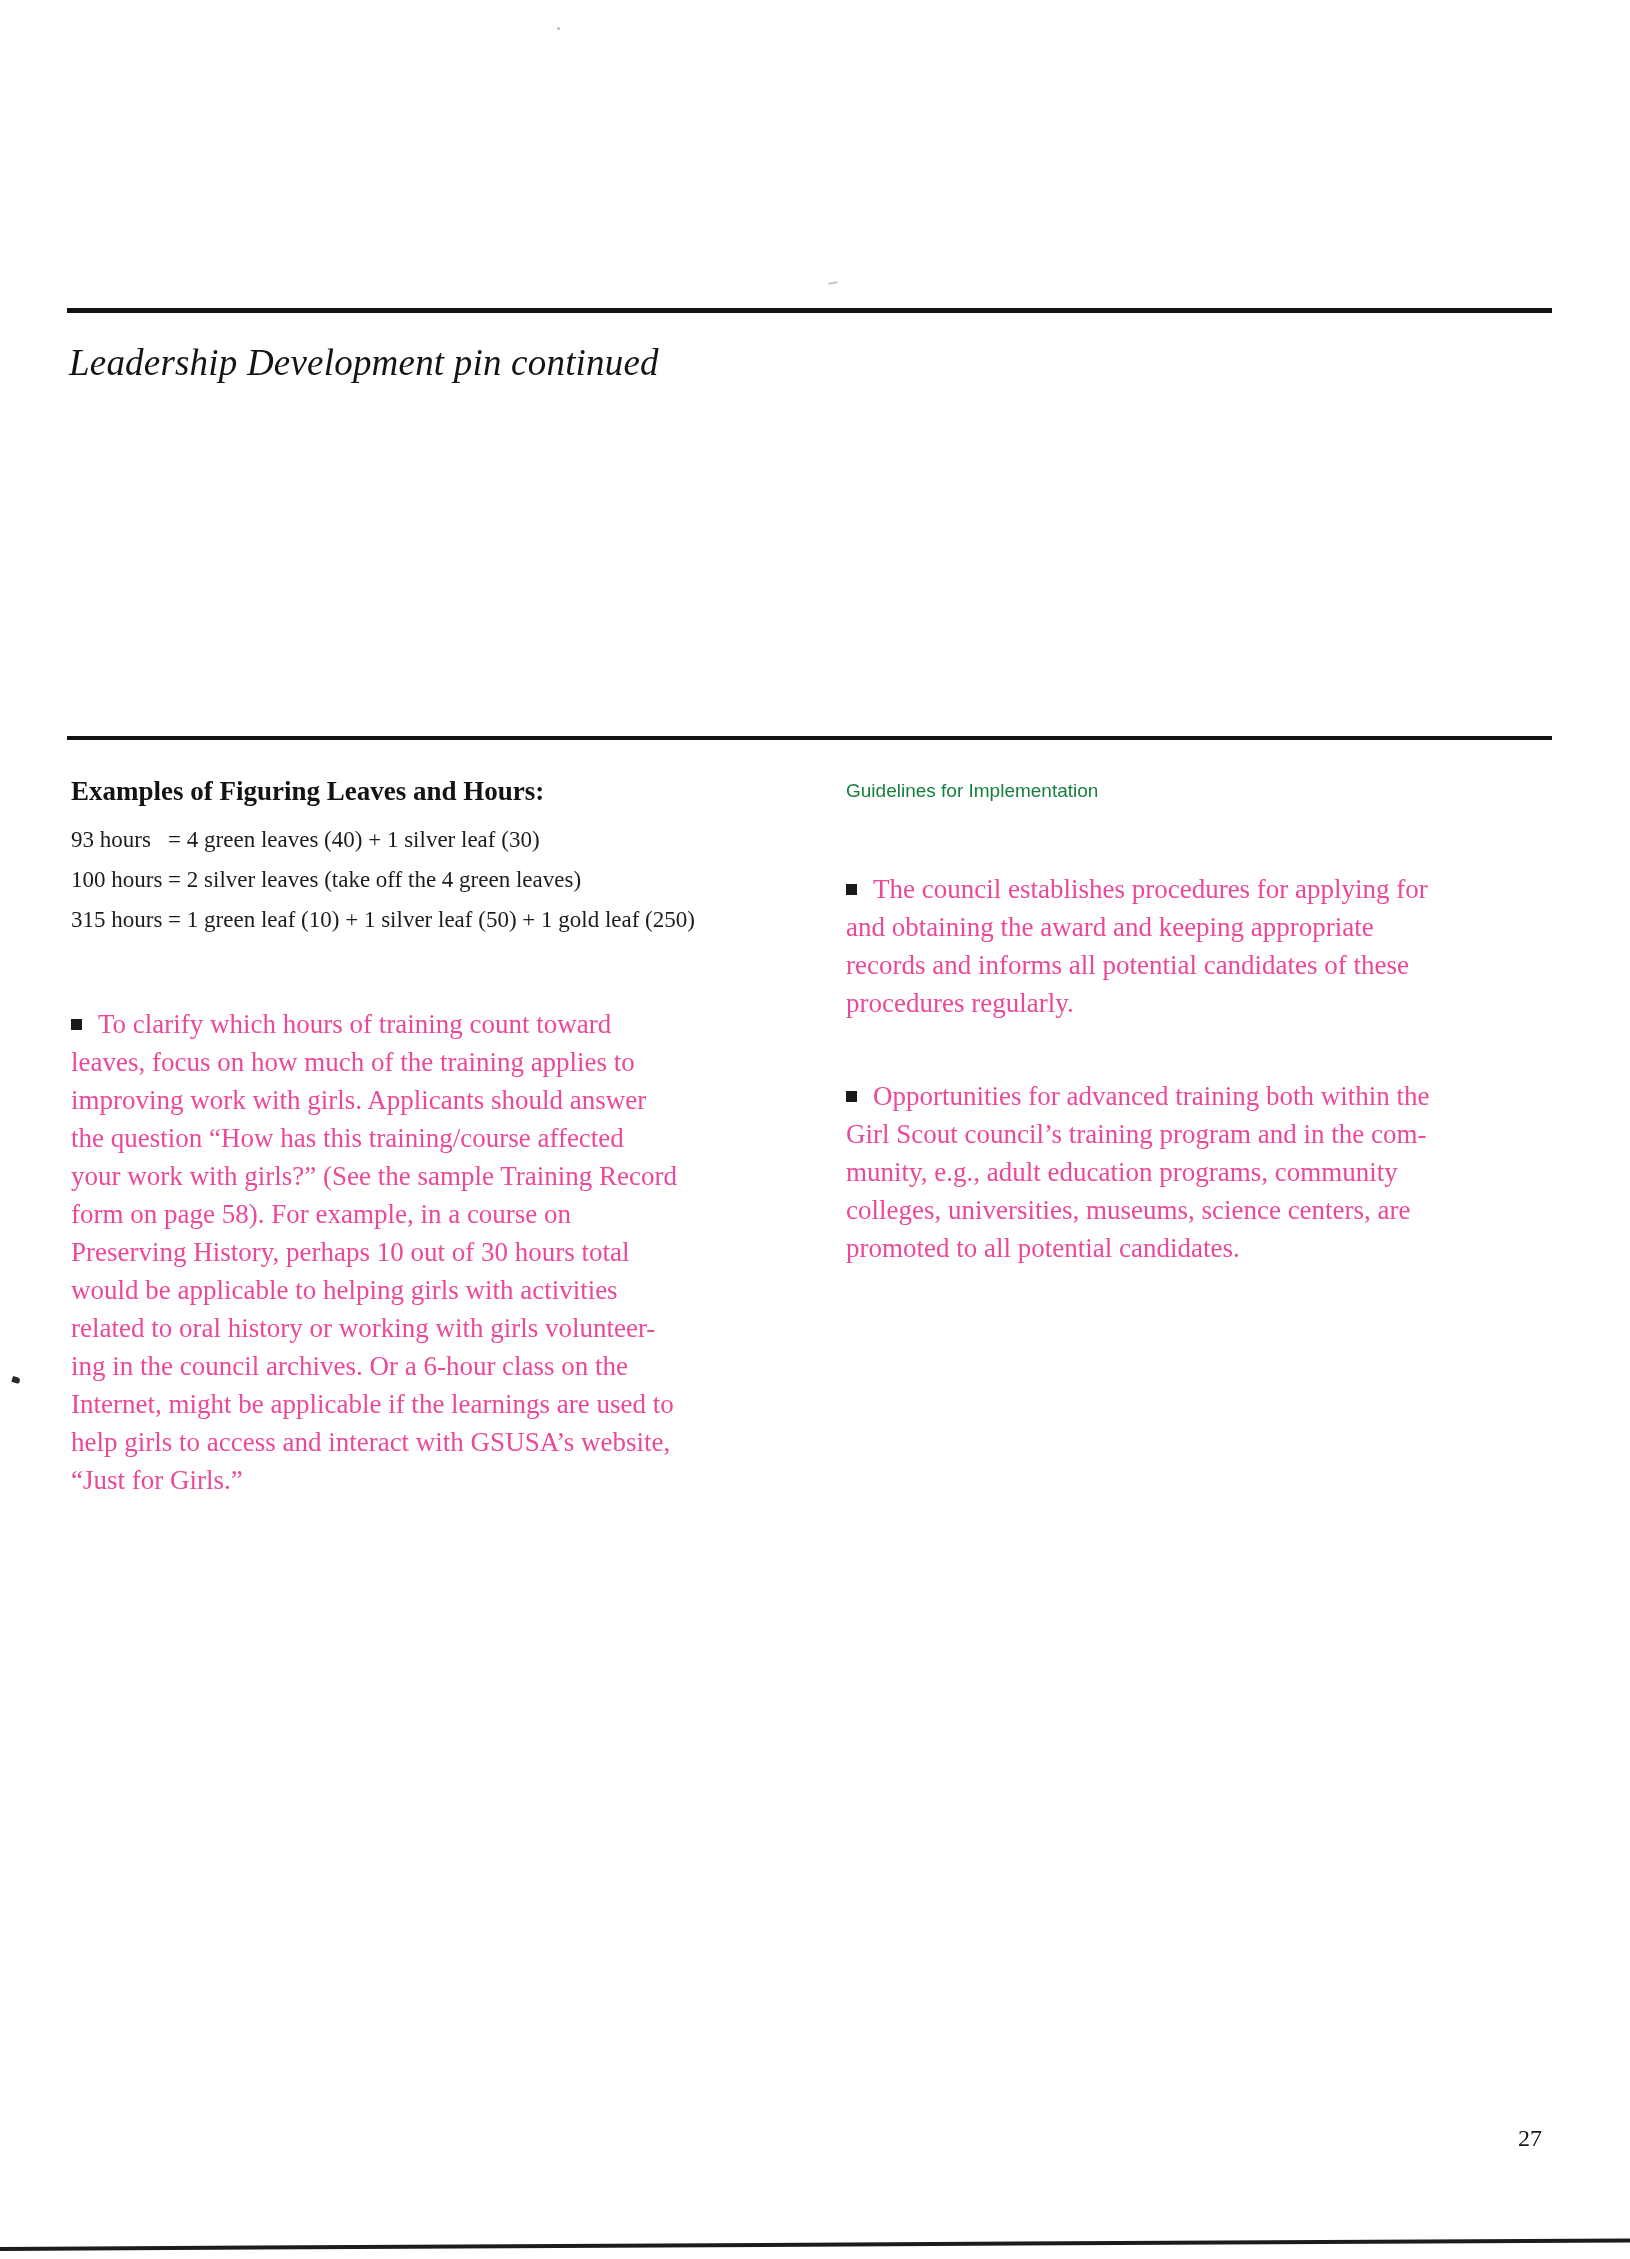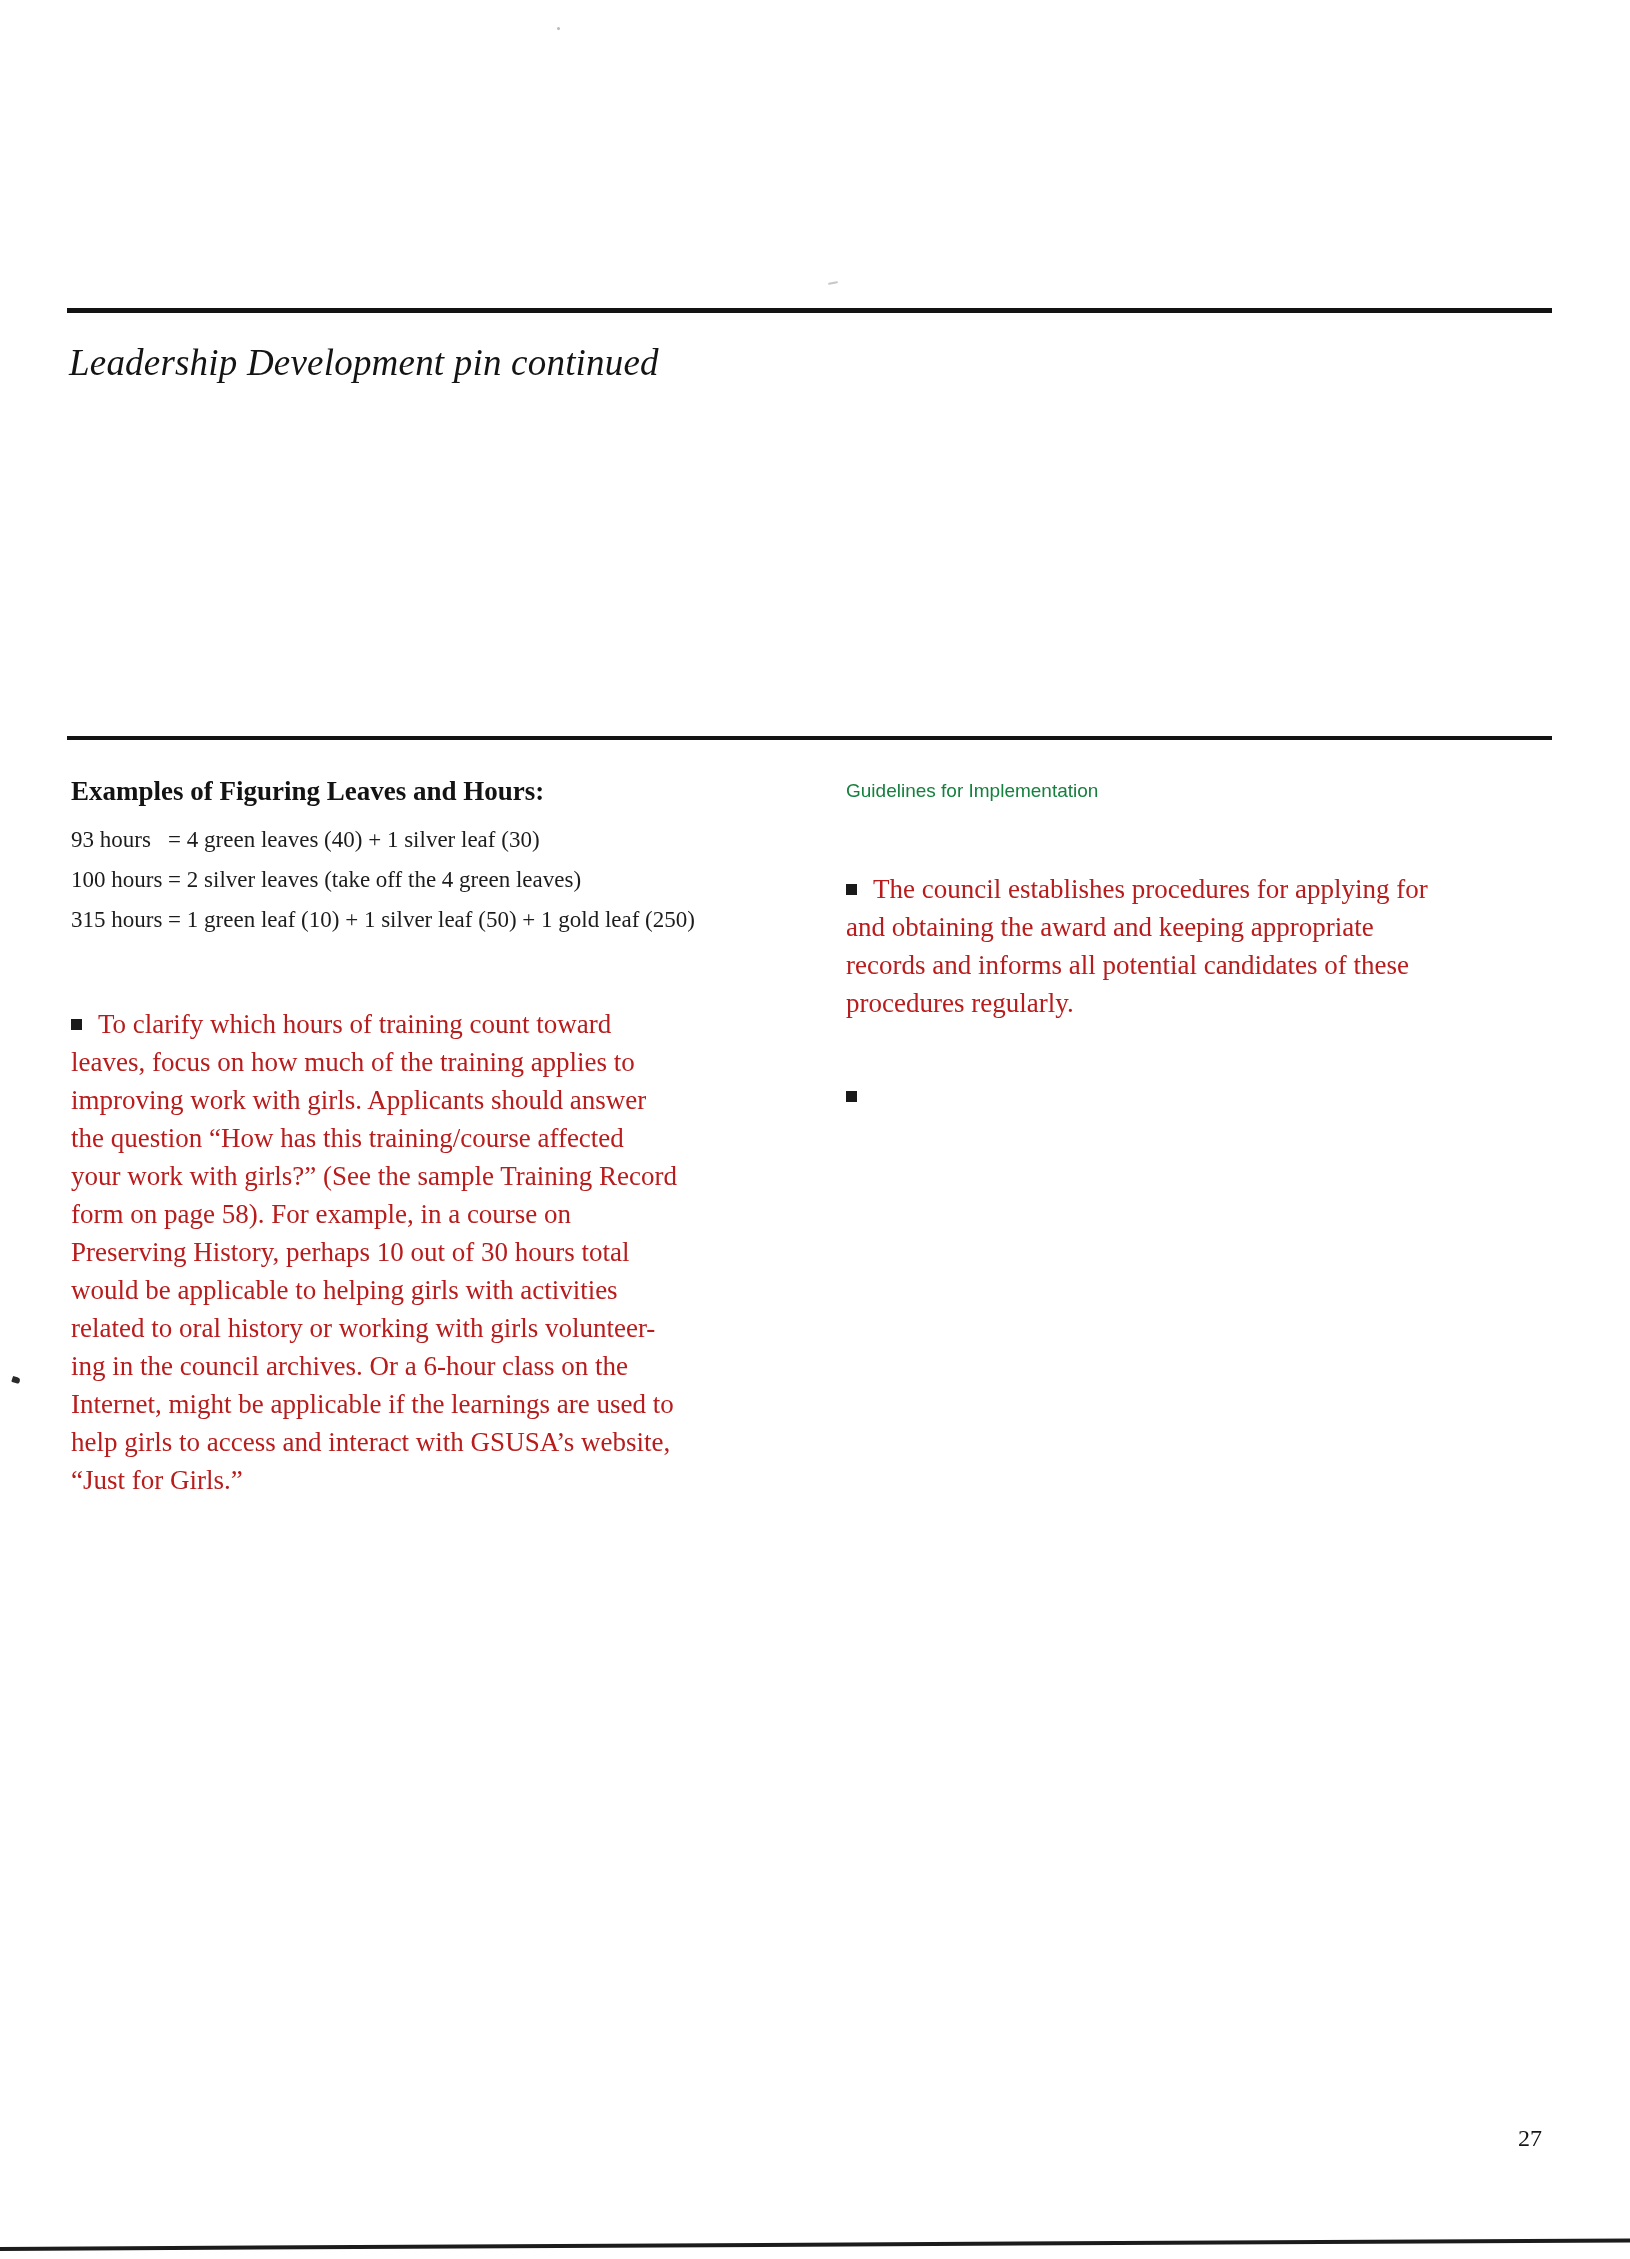--- a/index.html
+++ b/index.html
@@ -26,21 +26,21 @@
   .col-right{left:846px;width:733px;}
   .examples-heading{
     font-weight:bold;font-size:27px;line-height:34px;
     color:#131313;margin:0 0 12px 0;
   }
   .example-line{
     font-size:23px;line-height:40px;
     white-space:pre-wrap;color:#1c1c1c;
   }
   .body-para{
-    font-size:27px;line-height:38px;color:#b91c1c;
+    font-size:27px;line-height:38px;color:#ec4899;
     white-space:pre-line;
   }
   .left-para{margin-top:27px;}
   .guidelines-heading{
     font-family:"Liberation Sans", sans-serif;
     font-weight:normal;font-size:19px;line-height:34px;
     color:#15803d;margin:0 0 24px 0;
   }
   .bullet-para{margin-bottom:17px;}
   .bullet-sq{
@@ -98,21 +98,25 @@
 
   <div class="col col-right">
     <div class="guidelines-heading">Guidelines for Implementation</div>
     <div class="body-para bullet-para">
       <span class="bullet-sq"></span><span class="bullet-text">The council establishes procedures for applying for
 and obtaining the award and keeping appropriate
 records and informs all potential candidates of these
 procedures regularly.</span>
     </div>
     <div class="body-para bullet-para">
-      <span class="bullet-sq"></span>
+      <span class="bullet-sq"></span><span class="bullet-text">Opportunities for advanced training both within the
+Girl Scout council’s training program and in the com-
+munity, e.g., adult education programs, community
+colleges, universities, museums, science centers, are
+promoted to all potential candidates.</span>
     </div>
   </div>
 
   <div class="page-number">27</div>
 
   <div class="scan-bottom-line"></div>
   <div class="speck-a"></div>
   <div class="speck-b"></div>
   <div class="speck-c"></div>
 

